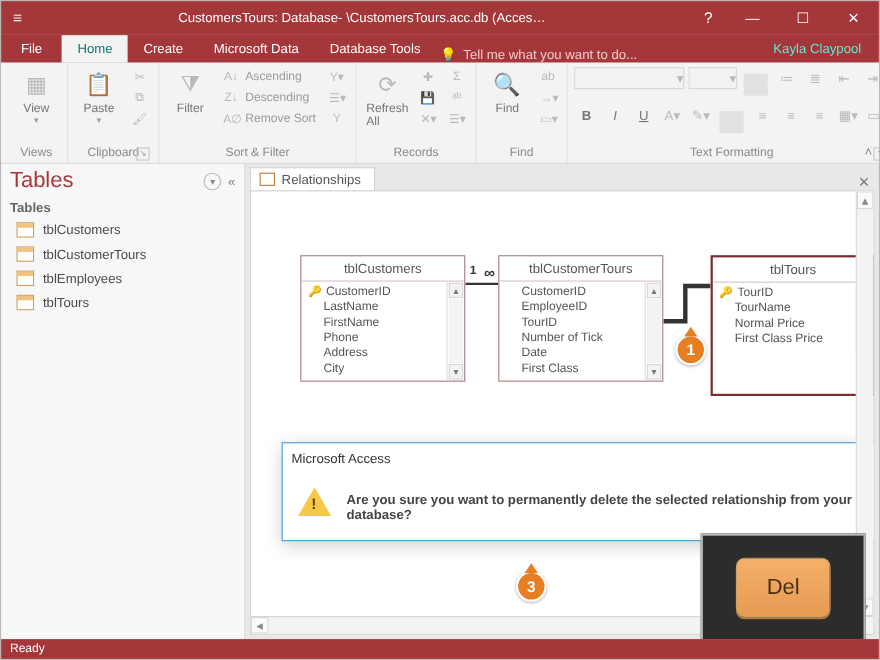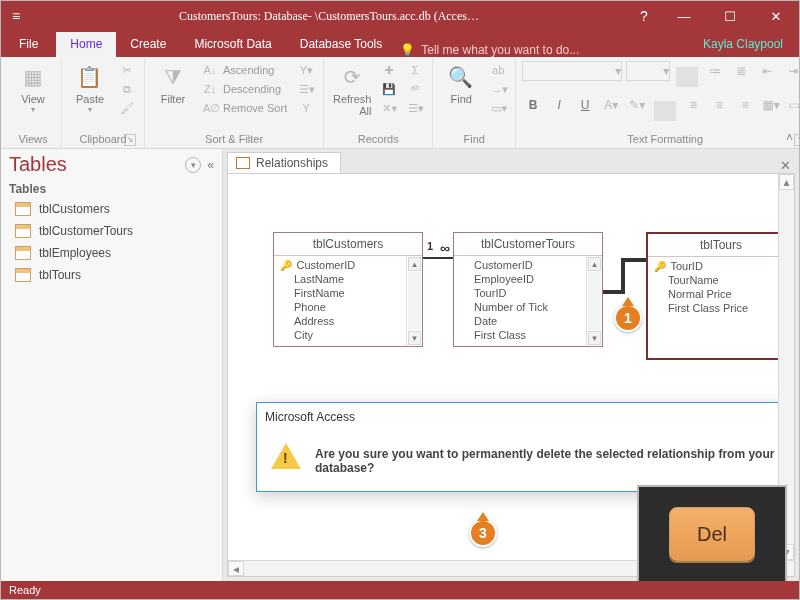--- a/index.html
+++ b/index.html
@@ -2,29 +2,29 @@
 <html><head>
 <meta charset="utf-8">
 <style>
   * { box-sizing: border-box; }
   html,body { margin:0; padding:0; font-family: "Segoe UI", Arial, sans-serif; font-size:12px; color:#444; }
   body { width:800px; height:600px; background:#fff; overflow:hidden; border:1px solid #b7b7b7; position:relative; }
 
   
   .titlebar { height:30px; background:#a4373a; color:#fff; display:flex; align-items:center; }
   .titlebar .access-icon { width:30px; text-align:center; font-size:14px; color:#fff; opacity:.9; }
-  .titlebar .title-text { flex:1; text-align:center; font-size:12px; white-space:nowrap; overflow:hidden; text-overflow:ellipsis; padding:0 4px;font-family:Liberation Serif, serif;}
+  .titlebar .title-text { flex:1; text-align:center; font-size:12px; white-space:nowrap; overflow:hidden; text-overflow:ellipsis; padding:0 4px;}
   .titlebar .win-btns { display:flex; }
   .titlebar .win-btns div { width:46px; height:30px; display:flex; align-items:center; justify-content:center; font-size:13px; }
   .titlebar .help { width:34px; text-align:center; font-size:14px;}
   
   .tabrow { height:26px; background:#a4373a; display:flex; align-items:flex-end; color:#fff; font-size:12px; }
   .tabrow .tab { padding:5px 14px 6px; cursor:default; }
   .tabrow .tab.file { padding-left:18px; padding-right:18px; }
-  .tabrow .tab.active { background:#f3f3f3; color:#6d28d9; }
+  .tabrow .tab.active { background:#f3f3f3; color:#0f766e; }
   .tabrow .tell { display:flex; align-items:center; gap:6px; color:#f5caca; margin-left:4px;}
   .tabrow .spacer { flex:1; }
   .tabrow .user { padding:0 16px 6px 0; color:#5eead4; }
   
   .ribbon { height:92px; background:#f3f3f3; border-bottom:1px solid #d9d9d9; display:flex; padding-left:4px; }
   .group { display:flex; flex-direction:column; align-items:stretch; border-right:1px solid #e1e1e1; padding:2px 6px 0;}
   .group .g-body { flex:1; display:flex; align-items:flex-start; gap:4px; padding-top:2px;}
   .group .g-label { text-align:center; font-size:11px; color:#8a8a8a; padding:2px 0 3px; position:relative;}
   .group .g-launch { position:absolute; right:2px; bottom:2px; width:12px; height:12px; border:1px solid #c7c7c7; font-size:8px; line-height:10px; text-align:center; color:#9a9a9a;}
   .bigbtn { display:flex; flex-direction:column; align-items:center; width:44px; color:#767676; font-size:11px; }
@@ -188,21 +188,21 @@
           </div>
       </div>
     </div>
     <div class="g-label">Sort &amp; Filter</div>
   </div>
 
   <div class="group">
     <div class="g-body">
       <div class="bigbtn">
         <div class="ic">⟳</div>
-        <span style="white-space:pre; text-align:right; line-height:1.1;">Refresh
+        <span style="white-space:pre; text-align:left; line-height:1.1;">Refresh
 All</span>
       </div>
       <div class="stack">
         <div class="row">
             <span class="ic">✚</span>
           </div>
         <div class="row">
             <span class="ic">💾</span>
           </div>
         <div class="row">

